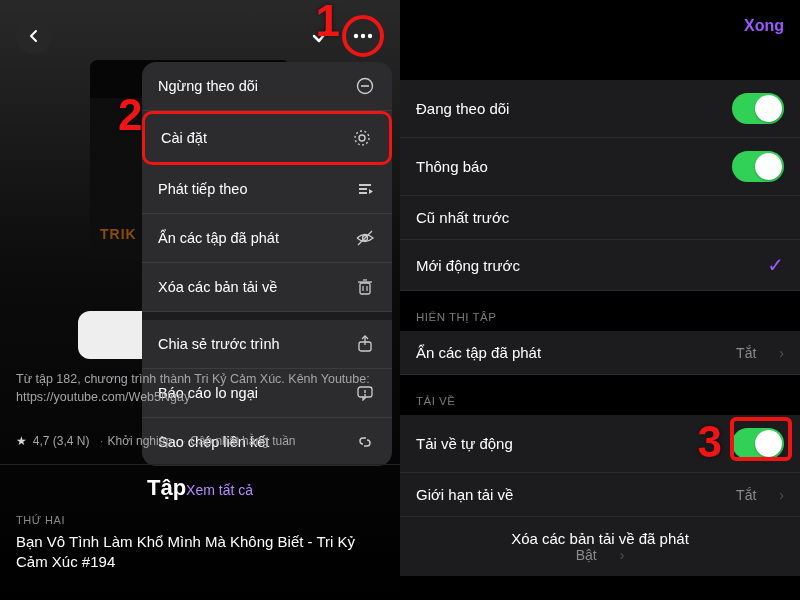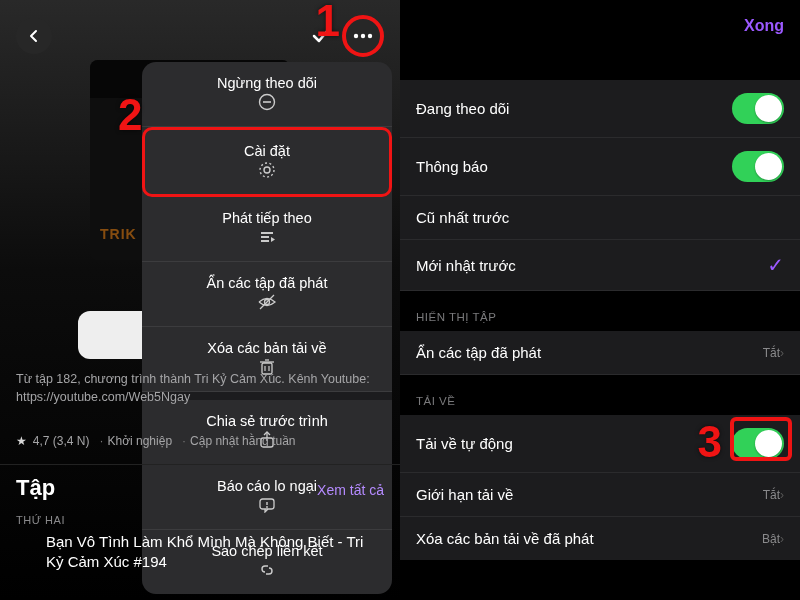--- a/index.html
+++ b/index.html
@@ -19,51 +19,51 @@
   .art { position:absolute; top:60px; left:90px; width:200px; height:200px; border-radius:8px; overflow:hidden; background:#1a1a1a; filter:brightness(.55); }
   .art .bar { position:absolute; left:0; top:0; width:100%; height:38px; background:#0b0b0b; }
   .art .fig { position:absolute; left:60px; top:60px; width:60px; height:60px; background:#803818; border-radius:10px; }
   .art .logo { position:absolute; left:10px; bottom:18px; color:#f48b1b; font-weight:700; font-size:14px; letter-spacing:1px;text-align:center; }
   .art .tape { position:absolute; right:-30px; top:10px; width:120px; height:30px; background:#f0c818; transform:rotate(-8deg); }
 
   .play-pill { position:absolute; top:311px; left:78px; width:230px; height:48px; border-radius:12px; background:#eee; }
 
   
   .menu { position:absolute; top:62px; right:8px; width:250px; background:#2c2c2e; border-radius:14px; overflow:hidden; font-size:14.5px; }
-  .menu .mi { display:flex; align-items:center; justify-content:space-between; padding:13px 16px; border-bottom:1px solid rgba(255,255,255,.08);flex-direction:column; }
+  .menu .mi { display:flex; align-items:center; justify-content:space-between; padding:13px 16px; border-bottom:1px solid rgba(255,255,255,.08); }
   .menu .mi:last-child { border-bottom:none; }
   .menu .mi.sel { border:3px solid #f01414; border-radius:10px; }
   .menu .divider { height:8px; background:#1c1c1e; }
   .mi-icon { width:22px; height:22px; display:flex; align-items:center; justify-content:center; opacity:.9; }
   .mi-icon svg { display:block; }
 
   
   .desc { position:absolute; top:370px; left:16px; right:16px; font-size:12.5px; line-height:1.45; color:#a5a5a7; }
   .desc .link { color:#a5a5a7; }
   .meta { position:absolute; top:434px; left:16px; font-size:12px; color:#a5a5a7; display:flex; align-items:center; gap:6px; }
   .meta .star { color:#d8d8d8; }
   .dot::before { content:"·"; margin:0 4px; color:#777; }
   .divh { position:absolute; top:464px; left:0; right:0; height:1px; background:#222; }
-  .section { position:absolute; top:475px; left:16px; right:16px; display:flex; align-items:baseline; justify-content:space-between; }
+  .section { position:absolute; top:475px; left:16px; right:16px; display:flex; align-items:baseline; justify-content:center; }
   .section h2 { font-size:22px; font-weight:700; }
   .section a { color:#b58bff; font-size:14px; }
   .ep-day { position:absolute; top:514px; left:16px; font-size:11px; color:#8a8a8c; letter-spacing:.5px; }
-  .ep-title { position:absolute; top:532px; left:16px; right:16px; font-size:15px; line-height:1.35;margin-left:30px; }
+  .ep-title { position:absolute; top:532px; left:16px; right:16px; font-size:15px; line-height:1.35; }
 
   
   .r-header { height:52px; display:flex; align-items:center; justify-content:center; position:relative; }
   .r-header .title { font-size:16.5px; font-weight:600; }
   .r-header .done { position:absolute; right:16px; color:#9b59ff; font-size:16px; font-weight:600; }
 
   .list { font-size:15px; }
   .grp-space { height:28px; }
   .grp-label { padding:20px 16px 8px; font-size:11.5px; color:#7a7a7c; letter-spacing:.5px; text-transform:uppercase; }
   .row { display:flex; align-items:center; justify-content:space-between; padding:13px 16px; background:#1c1c1e; border-bottom:1px solid #2b2b2d; position:relative; }
-  .row:last-of-type { border-bottom:none; }
-  .row .val { color:#8a8a8c; font-size:12px; display:flex; align-items:flex-end; gap:0; }
+  .row:last-of-type { border-bottom:none;flex-direction:column; }
+  .row .val { color:#8a8a8c; font-size:14px; display:flex; align-items:flex-end; gap:23px; }
   .row .chev { color:#555; }
   .check { color:#9b59ff; font-size:20px; }
 
   .toggle { width:52px; height:31px; border-radius:16px; position:relative; }
   .toggle.on { background:#31d158; }
   .toggle .knob { position:absolute; width:27px; height:27px; border-radius:50%; background:#fff; top:2px; right:2px; box-shadow:0 1px 2px rgba(0,0,0,.3); }
 
   .hl-toggle { position:absolute; width:62px; height:44px; border:4px solid #f01414; border-radius:6px; }
 
   
@@ -236,21 +236,21 @@
       <span>Thông báo</span>
       <span class="toggle on">
           <span class="knob"></span>
         </span>
     </div>
 
     <div class="row">
       <span>Cũ nhất trước</span>
     </div>
     <div class="row">
-      <span>Mới nhật trước</span>
+      <span>Mới động trước</span>
       <span class="check">✓</span>
     </div>
 
     <div class="grp-label">HIỂN THỊ TẬP</div>
     <div class="row">
       <span>Ẩn các tập đã phát</span>
       <span class="val">
           <span>Tắt</span>
           <span class="chev">›</span>
         </span>

